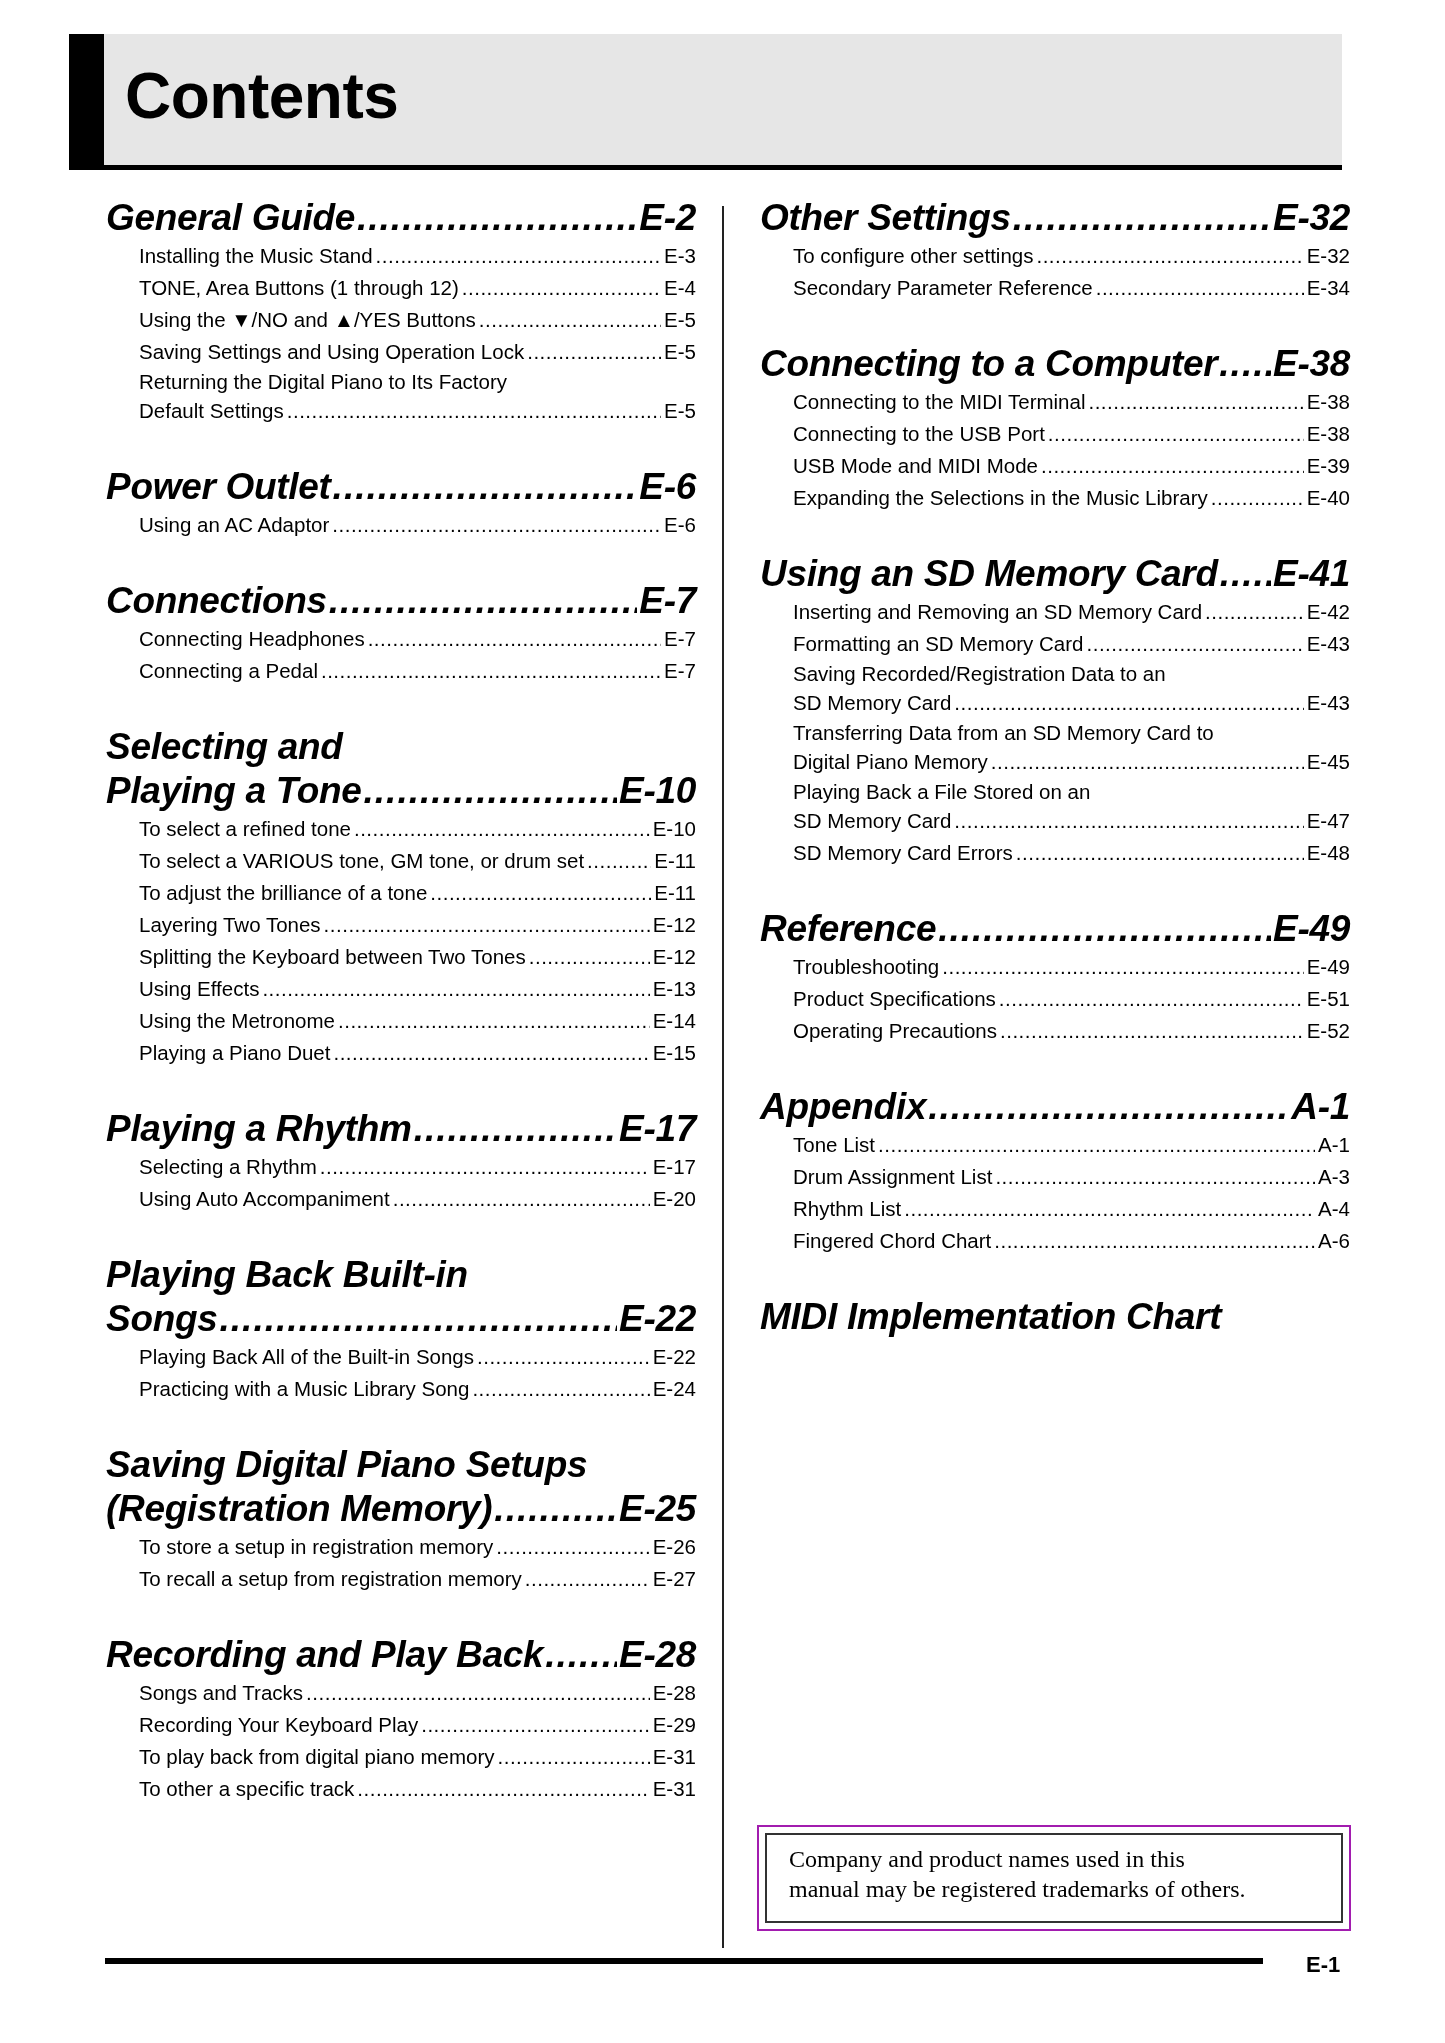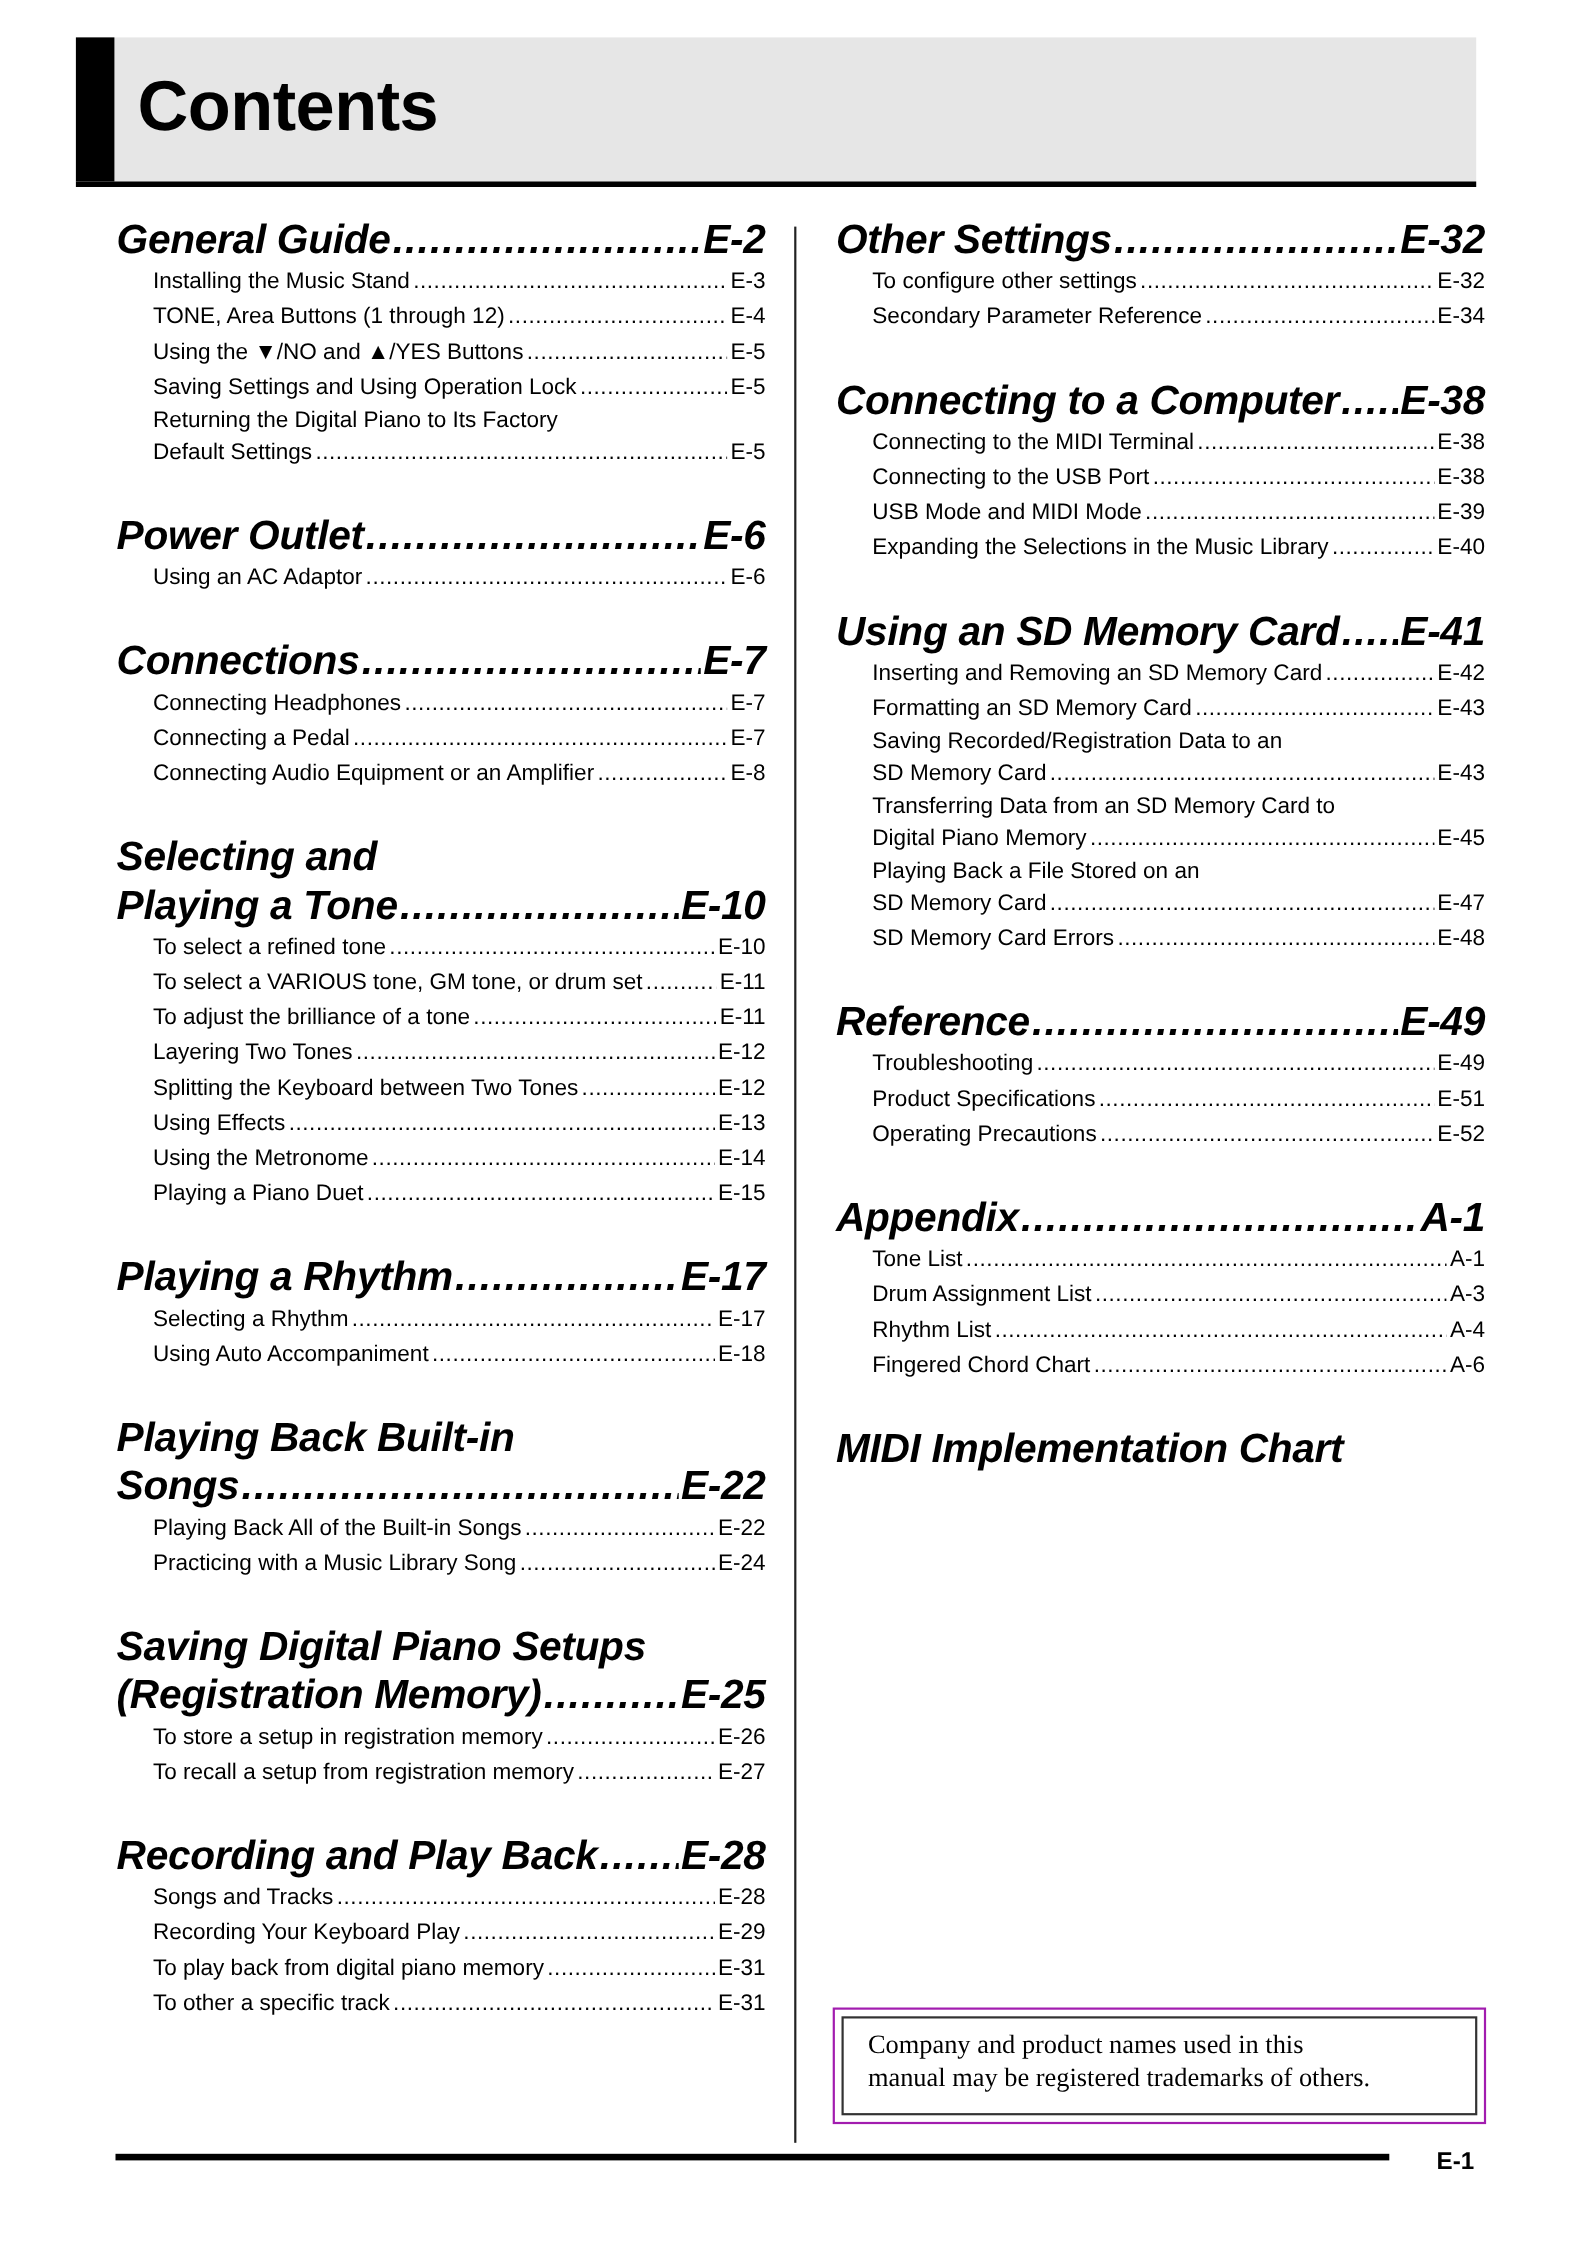--- a/index.html
+++ b/index.html
@@ -115,25 +115,20 @@
         <div class="item">
           <span class="t">Connecting Headphones</span>
           <span class="lead"></span>
           <span class="pg">E-7</span>
         </div>
         <div class="item">
           <span class="t">Connecting a Pedal</span>
           <span class="lead"></span>
           <span class="pg">E-7</span>
         </div>
-        <div class="item">
-          <span class="t">Connecting Audio Equipment or an Amplifier</span>
-          <span class="lead"></span>
-          <span class="pg">E-8</span>
-        </div>
       </div>
     </div>
     <div class="section">
       <div class="sec-title-first">Selecting and</div>
       <div class="sec-title">
         <span class="t">Playing a Tone</span>
         <span class="lead"></span>
         <span class="pg">E-10</span>
       </div>
       <div class="items">
@@ -187,21 +182,21 @@
       </div>
       <div class="items">
         <div class="item">
           <span class="t">Selecting a Rhythm</span>
           <span class="lead"></span>
           <span class="pg">E-17</span>
         </div>
         <div class="item">
           <span class="t">Using Auto Accompaniment</span>
           <span class="lead"></span>
-          <span class="pg">E-18</span>
+          <span class="pg">E-20</span>
         </div>
       </div>
     </div>
     <div class="section">
       <div class="sec-title-first">Playing Back Built-in</div>
       <div class="sec-title">
         <span class="t">Songs</span>
         <span class="lead"></span>
         <span class="pg">E-22</span>
       </div>

